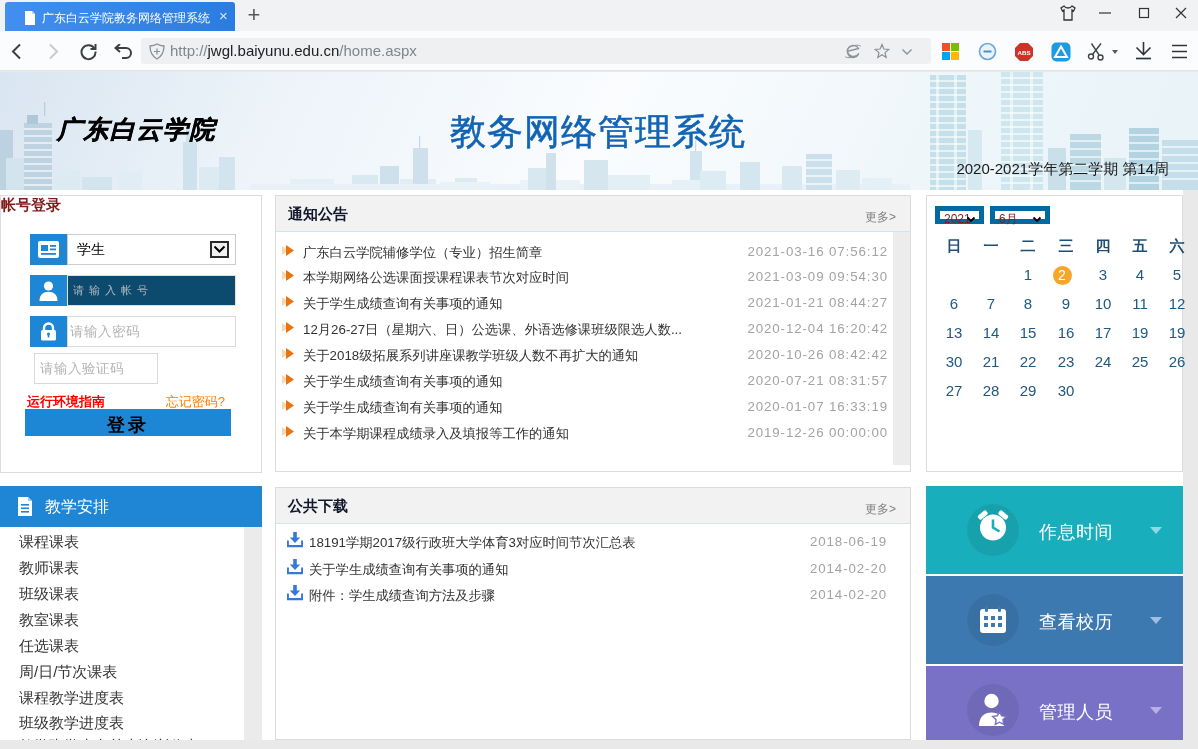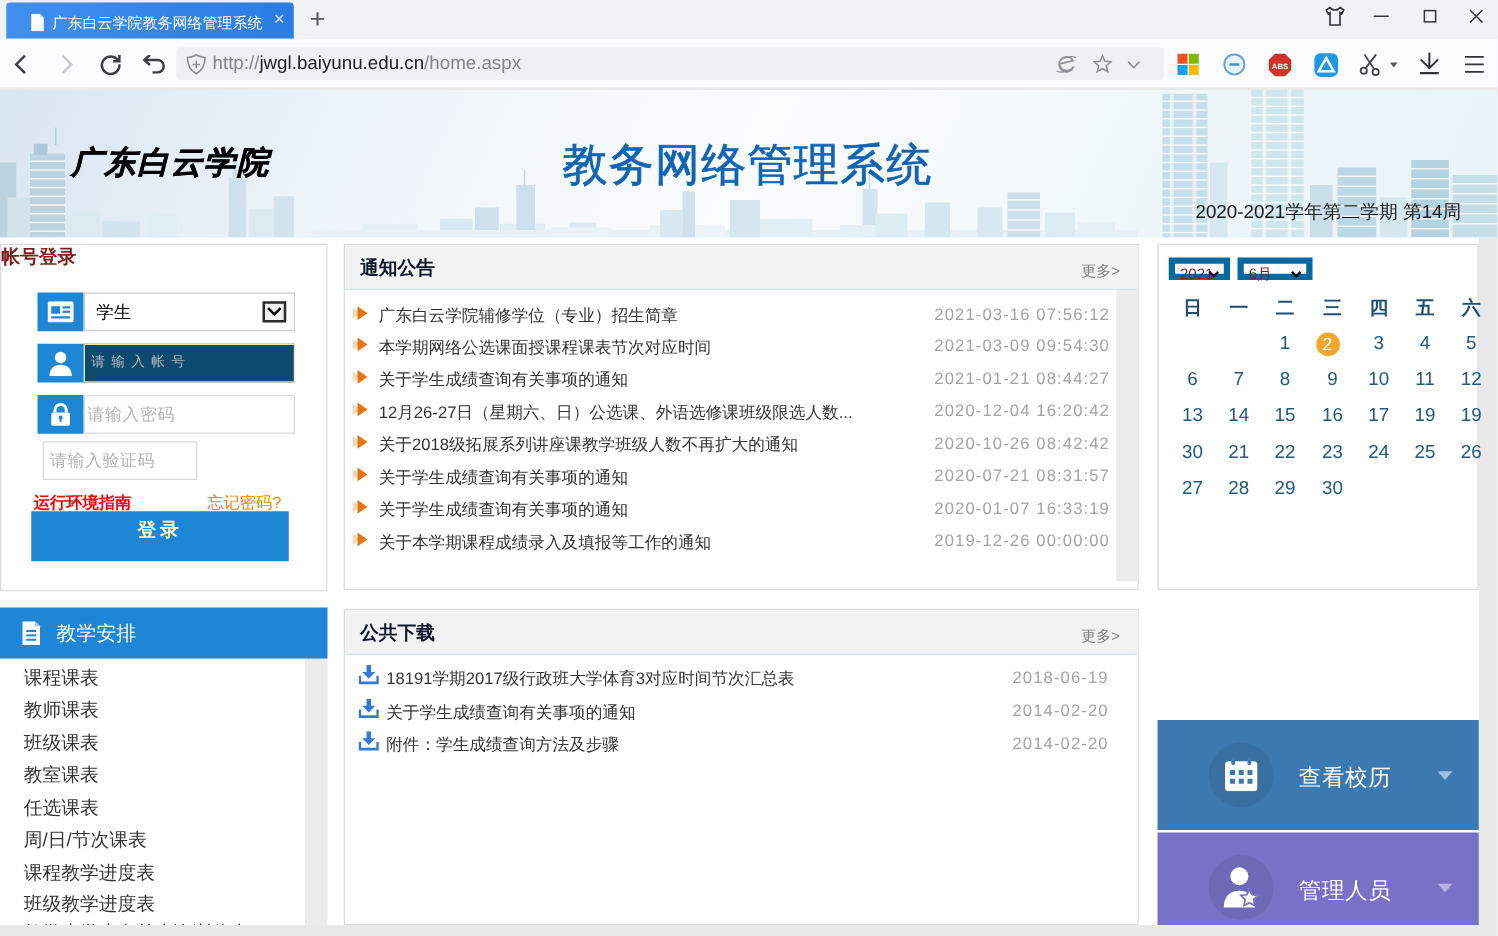--- a/index.html
+++ b/index.html
@@ -34,21 +34,21 @@
 .lrow{position:absolute;left:29px;width:206px;height:31px}
 .licon{position:absolute;left:0;top:0;width:37px;height:31px;background:#1e87d5}
 .lfield{position:absolute;left:37px;top:0;width:169px;height:31px;border:1px solid #d9d9d9;background:#fff;font-size:15px;color:#b2b8bf;line-height:29px;padding-left:9px}
 #pwd .lfield{font-size:13.5px;color:#b4b4b4;padding-left:2px;letter-spacing:.5px}
 #selrow .lfield{border:1px solid #ccc;color:#000;font-size:14px}
 #selbtn{position:absolute;right:7px;top:7px;width:19px;height:17px;background:#f0f0f0;border:2px solid #2b2b2b}
 #acct .lfield{background:#0c4a6e;border:1px solid #e4e4c0;padding-left:5px;letter-spacing:5px;font-size:11px}
 #captcha{position:absolute;left:33px;top:157px;width:124px;height:31px;border:1px solid #d9d9d9;font-size:13.5px;color:#b4b4b4;line-height:29px;padding-left:5px;letter-spacing:.5px}
 #envlink{position:absolute;left:26px;top:197px;font-size:13px;font-weight:bold;color:#fe0000}
 #forgot{position:absolute;right:36px;top:197px;font-size:13px;color:#ff7e00}
-#loginbtn{position:absolute;left:24px;top:213px;width:206px;height:40px;background:#1e87d5;color:#fef9c3;font-size:15px;font-weight:bold;text-align:center;line-height:32px;letter-spacing:3px}
+#loginbtn{position:absolute;left:24px;top:213px;width:206px;height:27px;background:#1e87d5;color:#000000;font-size:18px;font-weight:bold;text-align:center;line-height:32px;letter-spacing:3px}
 
 #menuhead{position:absolute;left:0;top:413.5px;width:262px;height:41px;background:#1f86d6;color:#fff}
 #menuhead .t{position:absolute;left:45px;top:11px;font-size:16px}
 #menulist{position:absolute;left:0;top:454.5px;width:244px;height:213.8px;background:#fff;overflow:hidden}
 #menutrack{position:absolute;left:244px;top:454.5px;width:18px;height:213.8px;background:#ebebeb}
 .mi{position:absolute;left:19px;width:220px;height:21px;font-size:15px;color:#333}
 
 #notice{left:275px;top:123px;width:636px;height:277px}
 #ntrack{position:absolute;right:0;top:36px;width:17px;height:233px;background:#ececec}
 #notice .dt{right:7px}
@@ -450,20 +450,31 @@
       <div class="d" style="left:123px;top:157px">23</div>
       <div class="d" style="left:160px;top:157px">24</div>
       <div class="d" style="left:197px;top:157px">25</div>
       <div class="d" style="left:234px;top:157px">26</div>
     <div class="d" style="left:11px;top:186px">27</div>
       <div class="d" style="left:48px;top:186px">28</div>
       <div class="d" style="left:85px;top:186px">29</div>
       <div class="d" style="left:123px;top:186px">30</div>
   </div>
 
+  <div class="bigbtn" id="btn1">
+    <div class="circ"></div>
+    <svg class="abs" style="left:51px;top:23px" width="32" height="32" viewBox="0 0 32 32">
+        <rect x="0.5" y="3.5" width="10.5" height="5" rx="1.5" fill="#fff" transform="rotate(-41 5.75 6)"></rect>
+        <rect x="21" y="3.5" width="10.5" height="5" rx="1.5" fill="#fff" transform="rotate(41 26.25 6)"></rect>
+        <circle cx="16" cy="18.5" r="13" fill="#fff"></circle>
+        <path d="M16 10.5 V18.5 L22.5 22.5" stroke="#19aebb" stroke-width="2.6" fill="none"></path>
+      </svg>
+    <div class="t">作息时间</div>
+      <div class="arr" style="border-top-color:#8fd9e2"></div>
+  </div>
   <div class="bigbtn" id="btn2">
     <div class="circ"></div>
     <svg class="abs" style="left:54px;top:30px" width="26" height="27" viewBox="0 0 26 27">
         <rect x="0" y="3" width="26" height="24" rx="3" fill="#fff"></rect>
         <rect x="5" y="0" width="3" height="6" rx="1.5" fill="#3d79b1"></rect>
         <rect x="18" y="0" width="3" height="6" rx="1.5" fill="#3d79b1"></rect>
         <g fill="#3d79b1">
           <rect x="4" y="10" width="4" height="4"></rect>
           <rect x="11" y="10" width="4" height="4"></rect>
           <rect x="18" y="10" width="4" height="4"></rect>

